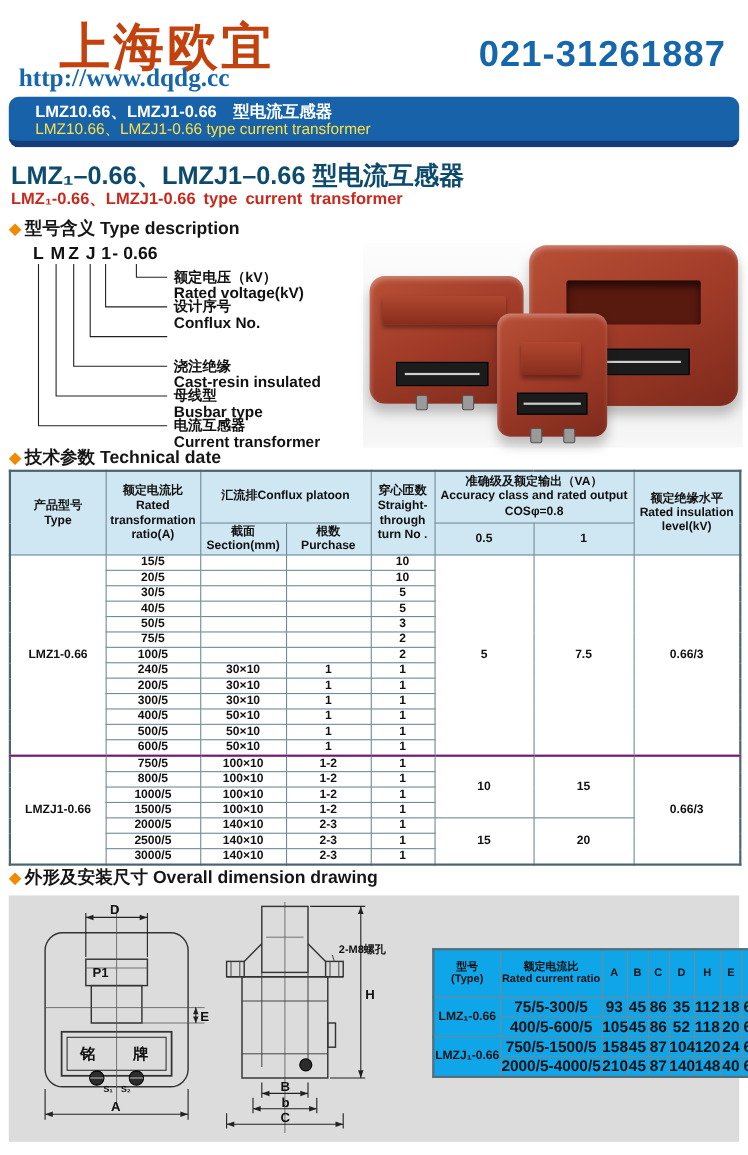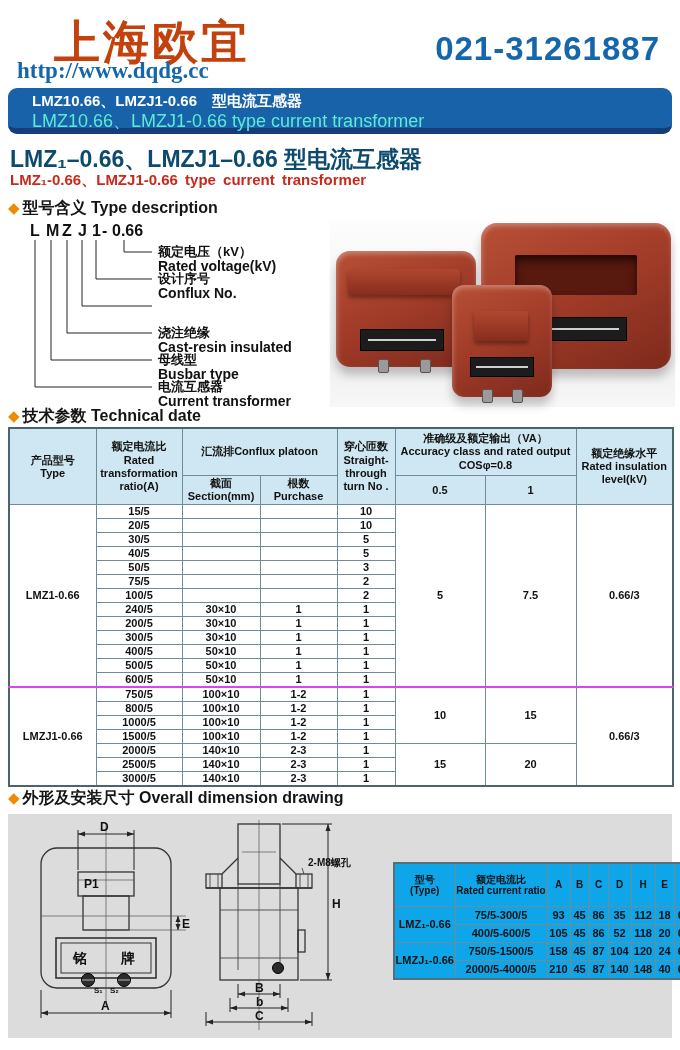--- a/index.html
+++ b/index.html
@@ -9,21 +9,21 @@
   
   .logo{position:absolute;left:18px;top:12px;font-size:46px;font-weight:bold;color:#c2410c;letter-spacing:3px;margin-left:36px;}
   .url{position:absolute;left:17px;top:58px;font-size:23px;font-weight:bold;color:#1666ab;
        font-family:"Liberation Serif","DejaVu Serif",serif;}
   .phone{position:absolute;right:20px;top:30px;font-size:33px;font-weight:bold;color:#1666ab;letter-spacing:1px;}
 
   
   .banner{position:absolute;left:8px;top:88px;width:664px;height:40px;background:#1762a8;
           border-radius:9px;border-bottom:6px solid #143d79;}
   .banner .l1{position:absolute;left:24px;top:4px;font-size:15px;font-weight:bold;color:#fff;}
-  .banner .l2{position:absolute;left:24px;top:21px;font-size:18px;color:#5eead4;}
+  .banner .l2{position:absolute;left:24px;top:21px;font-size:14px;color:#fde047;}
 
   
   .title-zh{position:absolute;left:10px;top:144px;font-size:23px;font-weight:bold;color:#0c4a6e;}
   .title-en{position:absolute;left:10px;top:171px;font-size:15px;font-weight:bold;color:#c8291d;word-spacing:3px;}
 
   
   .sec{position:absolute;left:8px;font-size:16px;font-weight:bold;color:#151515;}
   .sec .dia{color:#f08a00;margin-right:3px;font-size:15px;}
   .sec-type{top:198px;}
   .sec-tech{top:406px;}
@@ -57,34 +57,34 @@
   .tx-small .plate{left:18px;bottom:20px;width:62px;height:18px;}
   .stud{position:absolute;bottom:-6px;width:9px;height:12px;background:#9a9a9a;border:1px solid #555;border-radius:2px;}
   .st1{left:30%;} .st2{left:60%;}
 
   
   table.tech{position:absolute;left:8px;top:427px;width:664px;border-collapse:collapse;table-layout:fixed;}
   table.tech th,table.tech td{border:1px solid #6f8b96;text-align:center;vertical-align:middle;}
   table.tech{border:2px solid #4c646e;}
   table.tech thead th{background:#cfe7f2;font-size:11px;font-weight:bold;padding:1px;line-height:1.2;}
   table.tech tbody td{font-size:11px;font-weight:bold;height:13px;padding:0;line-height:13px;}
-  table.tech tr.group-sep td{border-top:2px solid #d946ef;}
+  table.tech tr.group-sep td{border-top:2px solid #701a75;}
   table.tech thead tr:first-child th{height:44px;}
 
   
   .panel{position:absolute;left:8px;top:814px;width:664px;height:224px;background:#dcdcdc;}
   .panel svg text{font-family:"Liberation Sans","DejaVu Sans",sans-serif;font-weight:bold;fill:#111;}
   .fv{position:absolute;left:18px;top:6px;}
   .sv{position:absolute;left:182px;top:4px;}
 
   table.dimt{position:absolute;left:357px;top:48px;width:300px;border-collapse:collapse;table-layout:fixed;
              background:#0ea5e9;border:2px solid #5a6e78;margin-left:28px;}
   table.dimt th,table.dimt td{border:1px solid #6f8b96;text-align:center;vertical-align:middle;}
   table.dimt thead th{font-size:10px;font-weight:bold;line-height:1.15;padding:1px 0;height:40px;}
-  table.dimt tbody td{font-size:11px;font-weight:bold;height:17px;padding:0;line-height:15px;}
+  table.dimt tbody td{font-size:14px;font-weight:bold;height:17px;padding:0;line-height:15px;}
   table.dimt td.typec{font-size:11px;}
 </style>
 </head>
 <body>
 
 <div class="page">
 
   <div class="logo">上海欧宜</div>
   <div class="url">http://www.dqdg.cc</div>
   <div class="phone">021-31261887</div>

